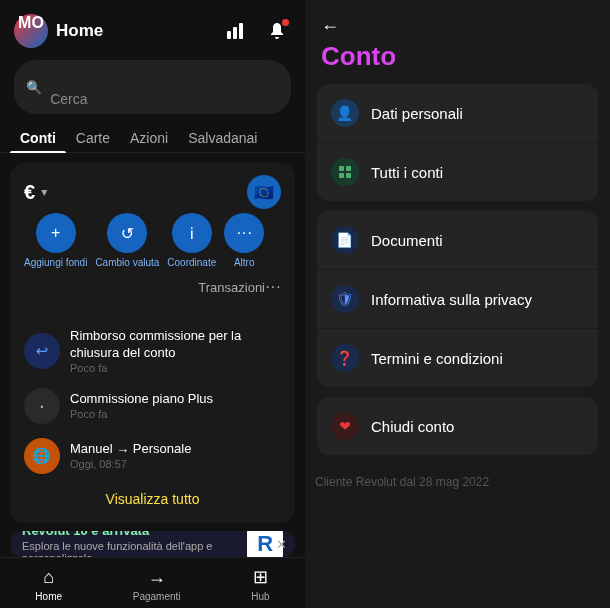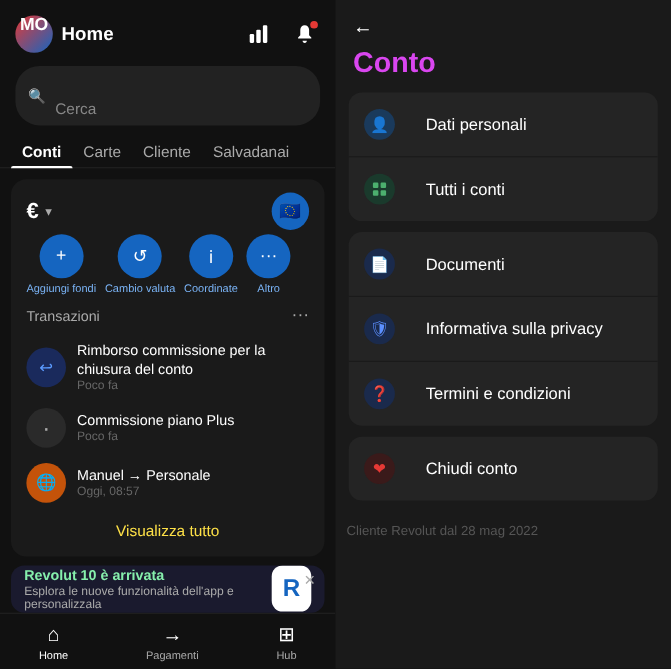--- a/index.html
+++ b/index.html
@@ -190,22 +190,22 @@
     .action-label {
       font-size: 10px;
       color: #7ab3f5;
       text-align: center;
       white-space: nowrap;
     }
 
     .transactions-header {
       display: flex;
       align-items: center;
-      justify-content: space-between;
-      margin-bottom: 8px;
+      justify-content: flex-end;
+      margin-bottom: 25px;
     }
     .transactions-title {
       font-size: 13px;
       color: #aaa;
     }
     .three-dots {
       color: #aaa;
       font-size: 16px;
       cursor: pointer;
     }
@@ -368,21 +368,20 @@
     .icon-green { background: #1a3a2c; color: #4caf6e; }
     .icon-doc { background: #1a2a4c; color: #5b8fff; }
     .icon-info { background: #1a2a4c; color: #5b8fff; }
     .icon-question { background: #1a2a4c; color: #5b8fff; }
     .icon-red { background: #3a1a1a; color: #e53935; }
 
     .menu-item-label {
       font-size: 15px;
       color: #fff;
       font-weight: 500;
-      margin-left: 16px;
     }
 
     .client-since {
       text-align: left;
       font-size: 12px;
       color: #555;
       padding: 10px;
     }
   </style>
 </head>
@@ -414,21 +413,21 @@
   </div>
 
   <div class="search-bar">
     <span class="search-icon-inner">🔍</span>
     <span class="search-input-fake">Cerca</span>
   </div>
 
   <div class="tabs-row">
     <div class="tab active">Conti</div>
     <div class="tab">Carte</div>
-    <div class="tab">Cliente</div>
+    <div class="tab">Azioni</div>
     <div class="tab">Salvadanai</div>
   </div>
 
   <div class="account-card">
     <div class="account-header">
       <div class="currency-row">
         <span class="currency-symbol">€</span>
         <span class="dropdown-arrow">▾</span>
       </div>
       <div class="eu-flag-icon">🇪🇺</div>

